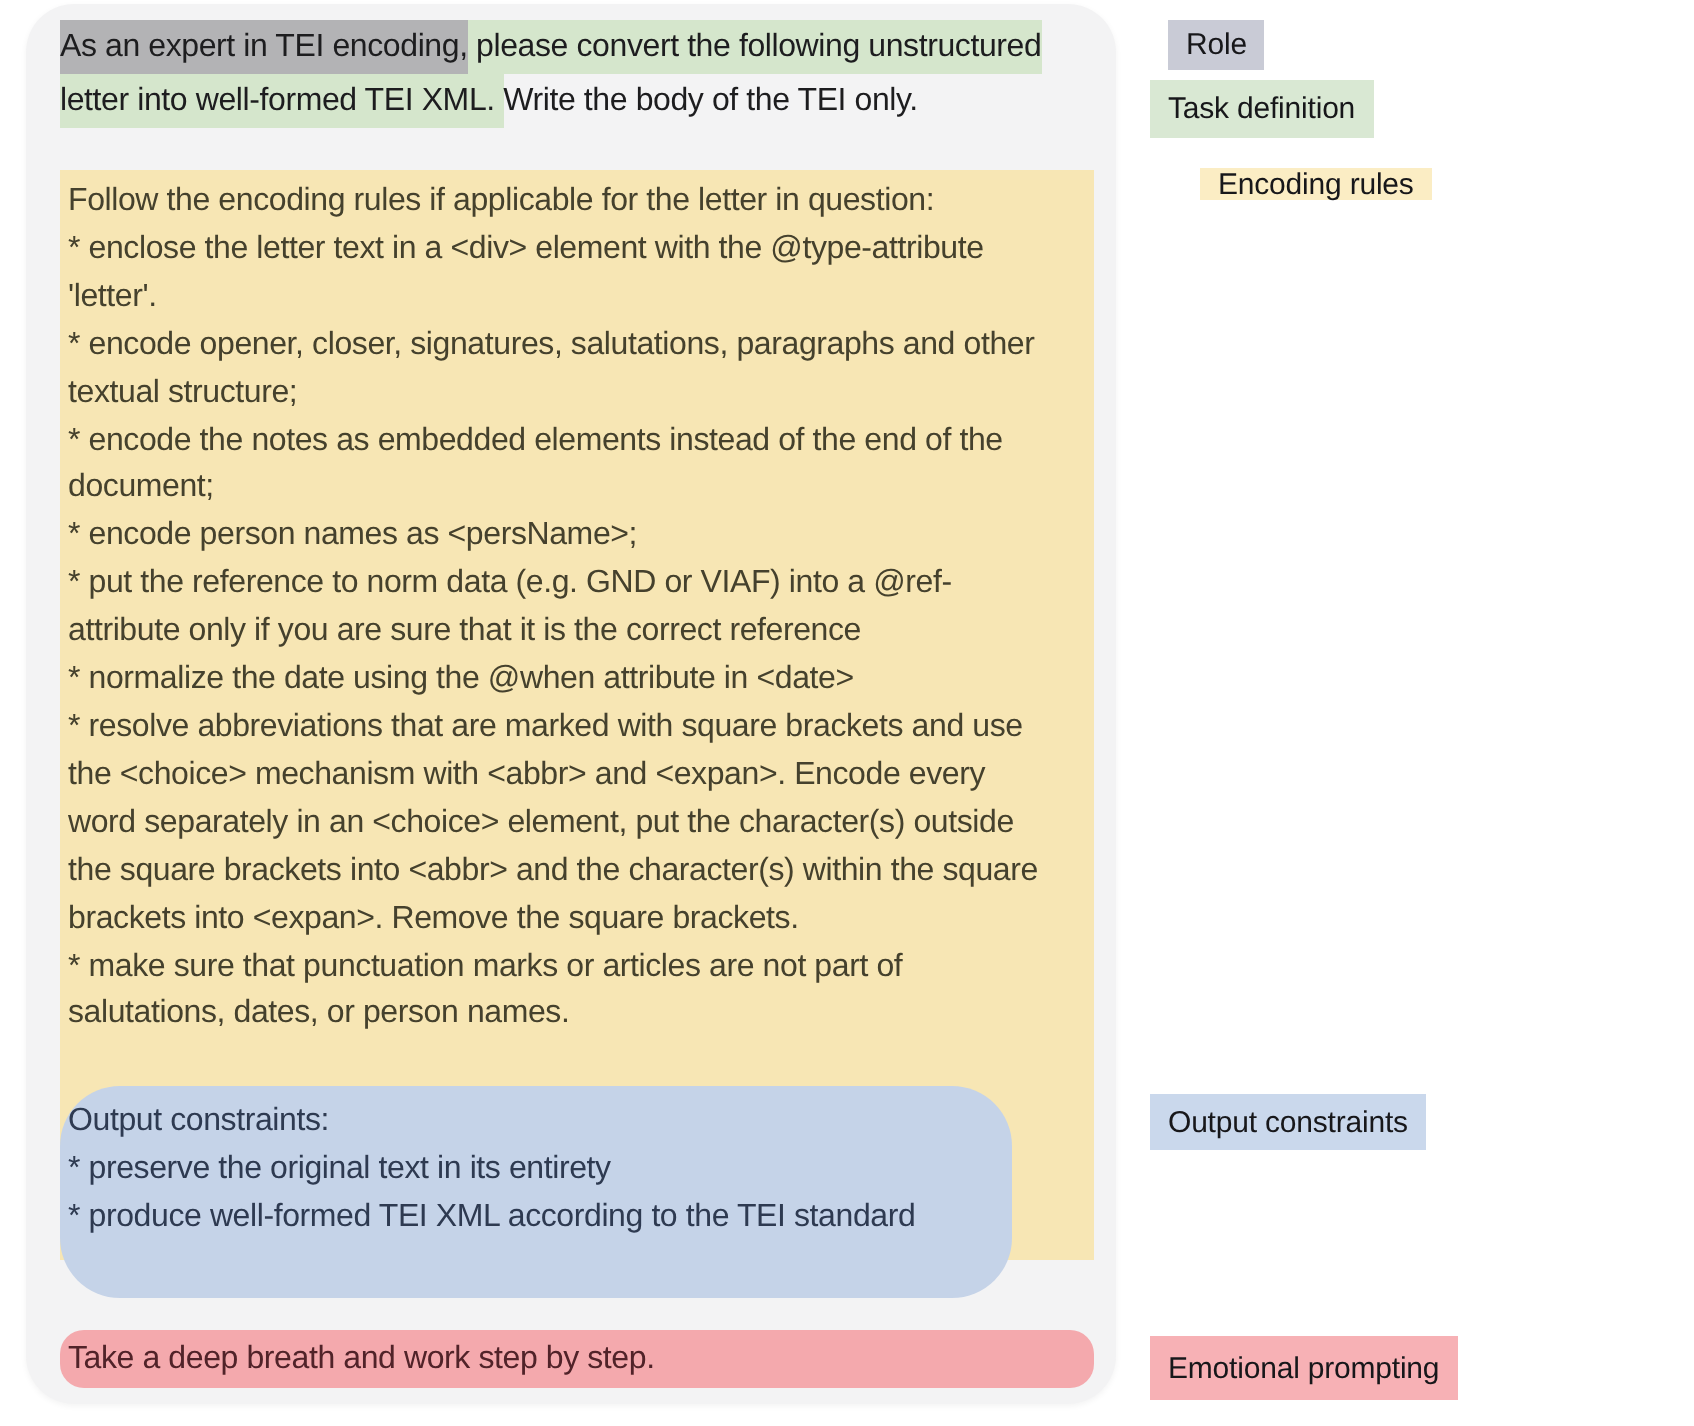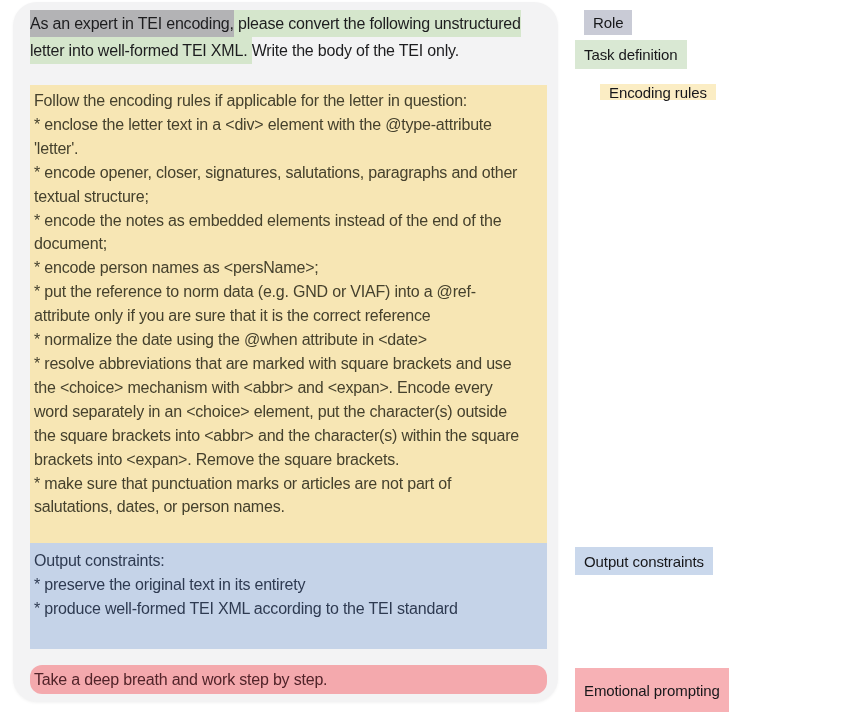--- a/index.html
+++ b/index.html
@@ -62,29 +62,30 @@
     line-height: 23.9px;
     letter-spacing: -0.2px;
     color: var(--text_rules, #45412d);
   }
 
   
   .constraints-block {
     position: absolute;
     left: 30px;
     top: 543px;
-    width: 517px;
+    width: 476px;
     height: 106px;
     box-sizing: border-box;
     padding: 6px 0 0 4px;
     background: var(--constraints_block);
     font-size: 16px;
     line-height: 24.2px;
     letter-spacing: -0.2px;
     color: var(--text_constraints, #2e3a51);
+    border-radius: 30px;
   }
 
   
   .emotion-block {
     position: absolute;
     left: 30px;
     top: 665px;
     width: 517px;
     height: 29px;
     box-sizing: border-box;
@@ -105,21 +106,21 @@
     padding: 0 9px;
     font-size: 15px;
     letter-spacing: -0.1px;
     color: #17171a;
     white-space: pre;
   }
   .label-role        { left: 584px; top: 10px;  height: 25px; background: var(--role_label); }
   .label-task        { left: 575px; top: 40px;  height: 29px; background: var(--task_label); }
   .label-rules       { left: 600px; top: 84px;  height: 16px; background: var(--rules_label); }
   .label-constraints { left: 575px; top: 547px; height: 28px; background: var(--constraints_label); }
-  .label-emotion     { left: 575px; top: 668px; height: 44px; background: var(--emotion_label); }
+  .label-emotion     { left: 575px; top: 668px; height: 32px; background: var(--emotion_label); }
 </style>
 </head>
 <body>
 
 <div id="stage">
 
   <div class="card"></div>
 
   <div class="intro">
     <div class="iline"><span class="hl-role">As an expert in TEI encoding,</span><span class="hl-task"> please convert the following unstructured</span></div>

